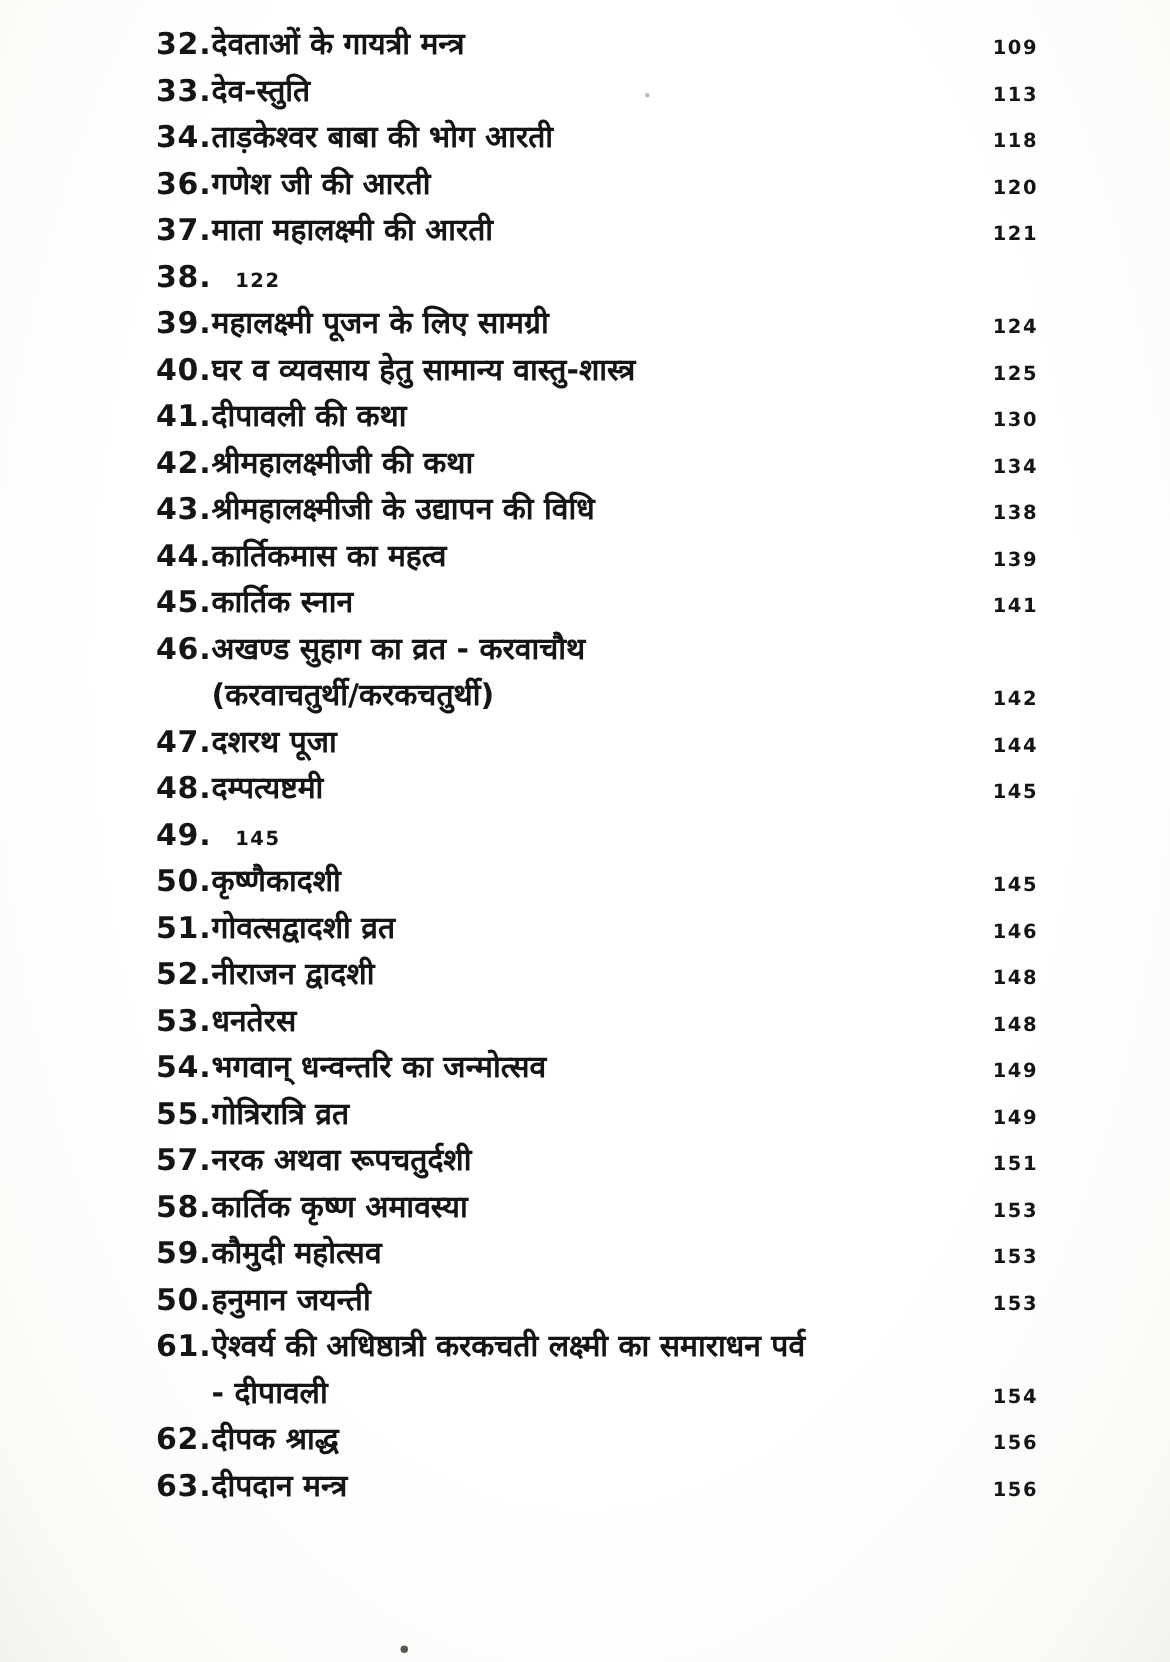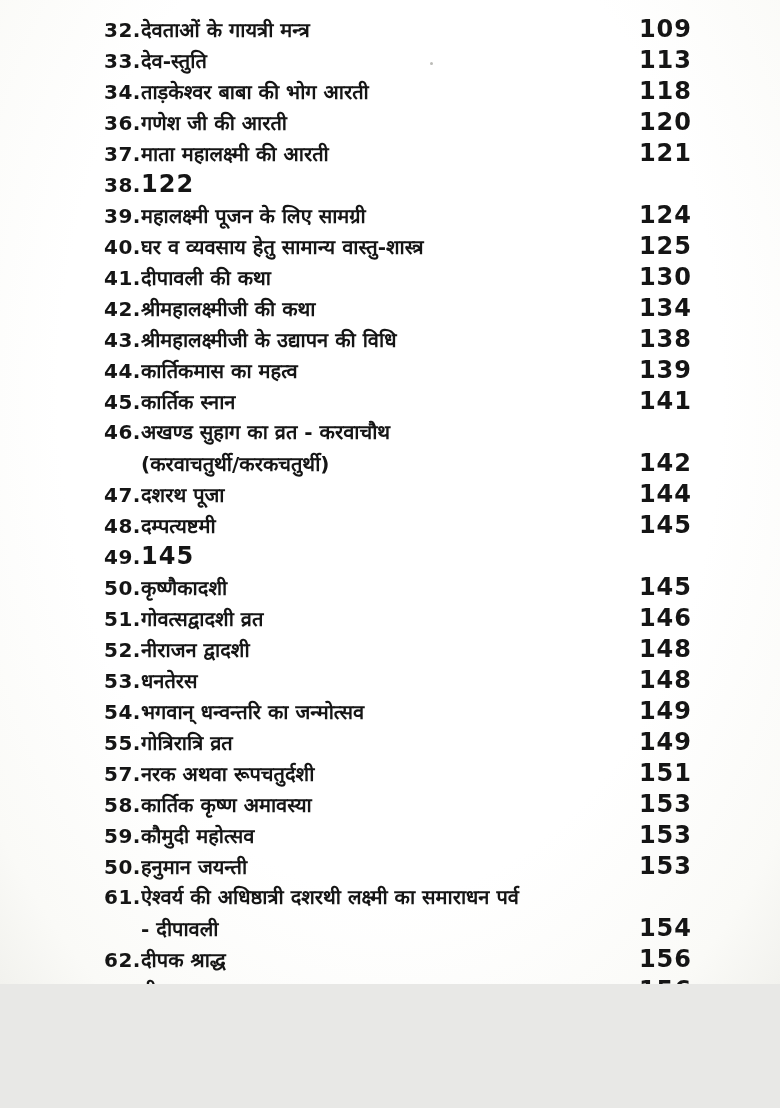--- a/index.html
+++ b/index.html
@@ -3,21 +3,21 @@
 <meta charset="utf-8">
 <style>
   html, body {
     margin: 0;
     padding: 0;
     background: #e8e8e6;
   }
   .scan-page {
     position: relative;
     width: 780px;
-    height: 984px;
+    height: 1108px;
     margin: 0 auto;
     background:
       radial-gradient(ellipse at 50% 40%, #ffffff 60%, #fafaf7 88%, #f2f2ee 100%);
     overflow: hidden;
     font-family: "DejaVu Sans", sans-serif;
     color: #151515;
   }
   .toc {
     position: absolute;
     top: 14px;
@@ -42,21 +42,21 @@
     flex: 1 1 auto;
     overflow: hidden;
   }
   .row.cont {
     padding-left: 37px;
   }
   .pageno {
     flex: none;
     min-width: 46px;
     text-align: right;
-    font-size: 24px;
+    font-size: 13px;
     letter-spacing: 1px;
     font-weight: 700;
   }
   .speck {
     position: absolute;
     background: #3d3d32;
     border-radius: 50%;
   }
   .speck.dot-bottom {
     left: 267px;
@@ -209,21 +209,21 @@
         <span class="title">कौमुदी महोत्सव</span>
         <span class="pageno">153</span>
       </div>
       <div class="row">
         <span class="num">50.</span>
         <span class="title">हनुमान जयन्ती</span>
         <span class="pageno">153</span>
       </div>
       <div class="row">
         <span class="num">61.</span>
-        <span class="title">ऐश्वर्य की अधिष्ठात्री दशरथी लक्ष्मी का समाराधन पर्व</span>
+        <span class="title">ऐश्वर्य की अधिष्ठात्री करकचती लक्ष्मी का समाराधन पर्व</span>
       </div>
       <div class="row cont">
         <span class="title">- दीपावली</span>
         <span class="pageno">154</span>
       </div>
       <div class="row">
         <span class="num">62.</span>
         <span class="title">दीपक श्राद्ध</span>
         <span class="pageno">156</span>
       </div>

